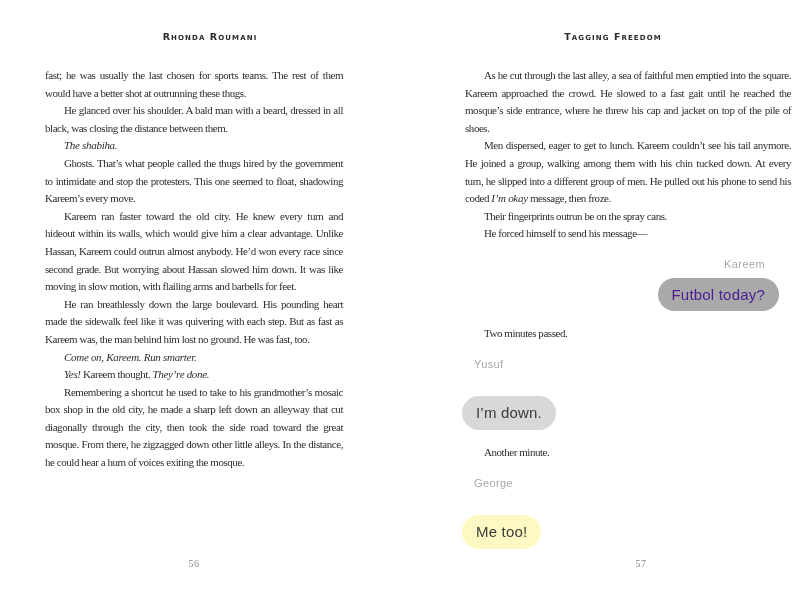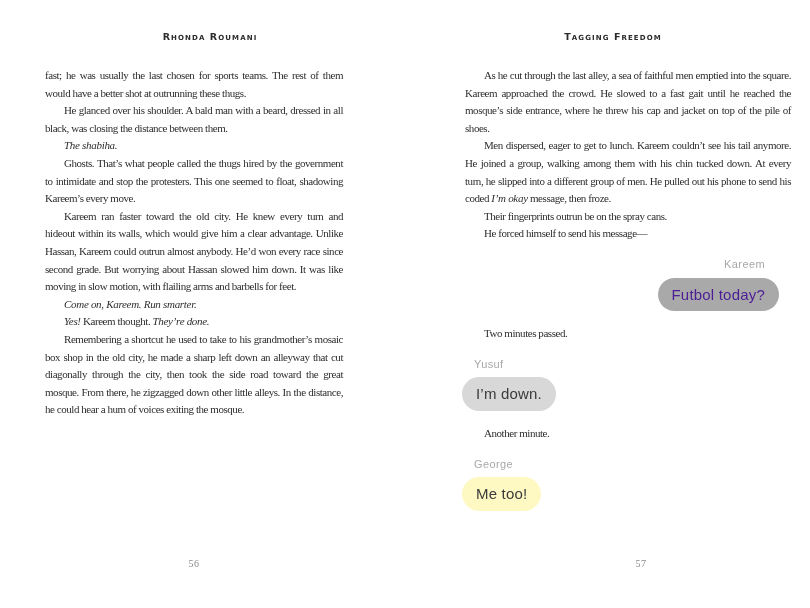--- a/index.html
+++ b/index.html
@@ -35,38 +35,39 @@
     letter-spacing:0.4px; color:#a8a8a8; margin-bottom:4px;
   }
   .chat-row.left  .sender { margin-left:9px; }
   .chat-row.right .sender { margin-right:26px; }
   .bubble {
     display:inline-block; padding:8px 14px; border-radius:17px;
     font-family:"Liberation Sans", sans-serif; font-size:15px;
     letter-spacing:0.2px; color:#3a3a3a; text-align:left;
   }
   .chat-row.right .bubble { margin-right:12px; background:#a9a9a9; }
-  .chat-row.left  .bubble { margin-left:-3px;  background:#d8d8d8; }
+  .chat-row.left  .bubble { margin-left:-3px;  background:#d8d8d8;margin-top:19px; }
   .chat-narr { margin-top:14px; }
 </style>
 </head>
 <body>
 
 <div class="spread">
 
   <div class="running-head head-left">Rhonda Roumani</div>
 
   <div class="running-head head-right">Tagging Freedom</div>
 
   <div class="text-col col-left">
       <p class="para"><span>fast; he was usually the last chosen for sports teams. The rest of them would have a better shot at outrunning these thugs.</span></p>
       <p class="para ind"><span>He glanced over his shoulder. A bald man with a beard, dressed in all black, was closing the distance between them.</span></p>
       <p class="para ind"><i>The shabiha.</i></p>
       <p class="para ind"><span>Ghosts. That’s what people called the thugs hired by the government to intimidate and stop the protesters. This one seemed to float, shadowing Kareem’s every move.</span></p>
       <p class="para ind"><span>Kareem ran faster toward the old city. He knew every turn and hideout within its walls, which would give him a clear advantage. Unlike Hassan, Kareem could outrun almost anybody. He’d won every race since second grade. But worrying about Hassan slowed him down. It was like moving in slow motion, with flailing arms and barbells for feet.</span></p>
+      <p class="para ind"><span>He ran breathlessly down the large boulevard. His pounding heart made the sidewalk feel like it was quivering with each step. But as fast as Kareem was, the man behind him lost no ground. He was fast, too.</span></p>
       <p class="para ind"><i>Come on, Kareem. Run smarter.</i></p>
       <p class="para ind"><i>Yes!</i><span> Kareem thought. </span><i>They’re done.</i></p>
       <p class="para ind"><span>Remembering a shortcut he used to take to his grandmother’s mosaic box shop in the old city, he made a sharp left down an alleyway that cut diagonally through the city, then took the side road toward the great mosque. From there, he zigzagged down other little alleys. In the distance, he could hear a hum of voices exiting the mosque.</span></p>
     </div>
 
   <div class="text-col col-right">
     <div>
         <p class="para ind"><span>As he cut through the last alley, a sea of faithful men emptied into the square. Kareem approached the crowd. He slowed to a fast gait until he reached the mosque’s side entrance, where he threw his cap and jacket on top of the pile of shoes.</span></p>
         <p class="para ind"><span>Men dispersed, eager to get to lunch. Kareem couldn’t see his tail anymore. He joined a group, walking among them with his chin tucked down. At every turn, he slipped into a different group of men. He pulled out his phone to send his coded </span><i>I’m okay</i><span> message, then froze.</span></p>
         <p class="para ind"><span>Their fingerprints outrun be on the spray cans.</span></p>

